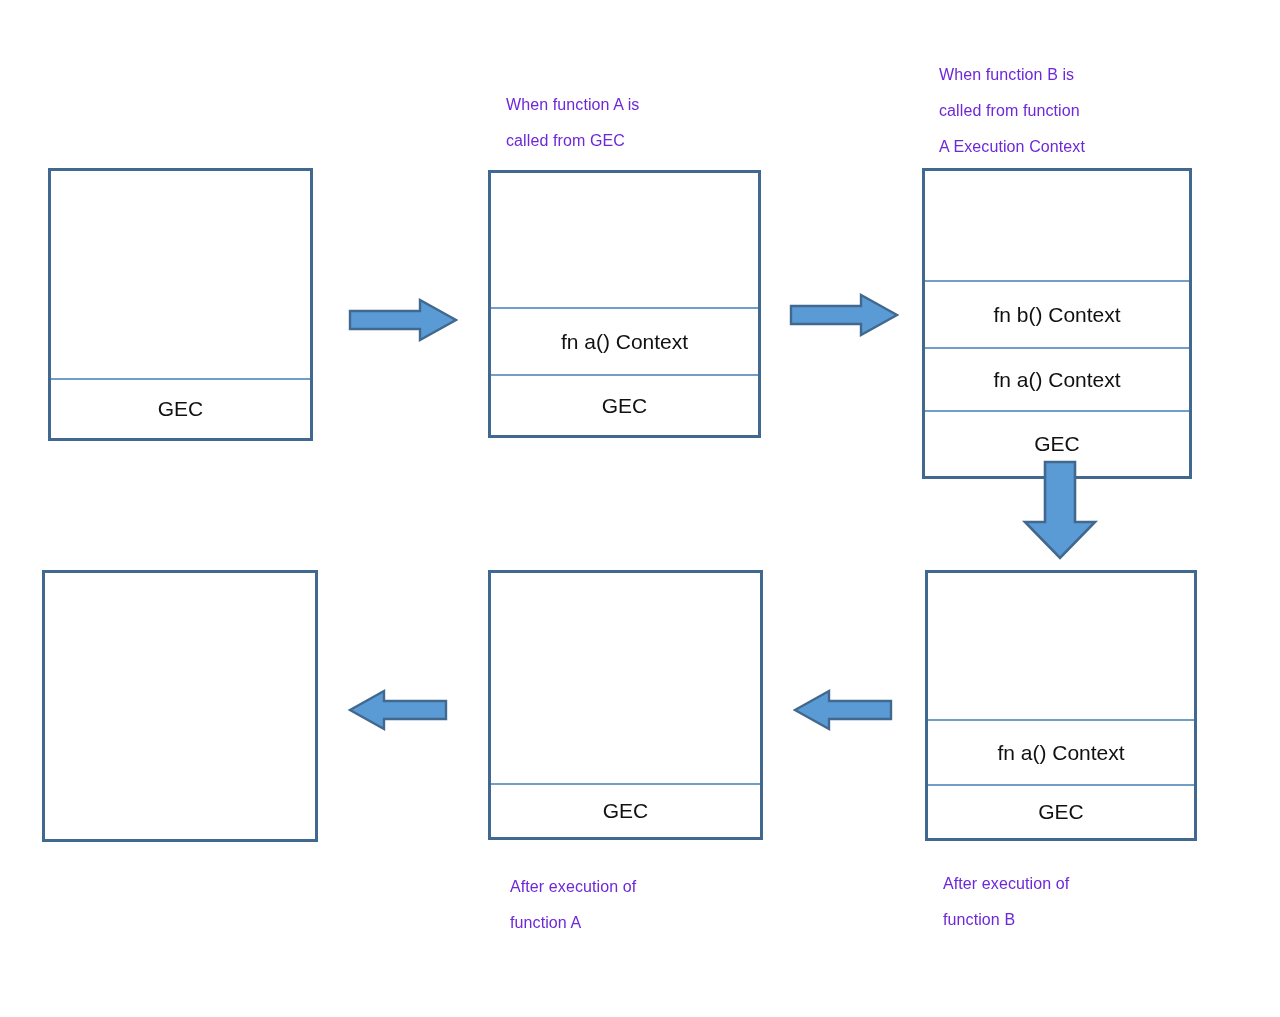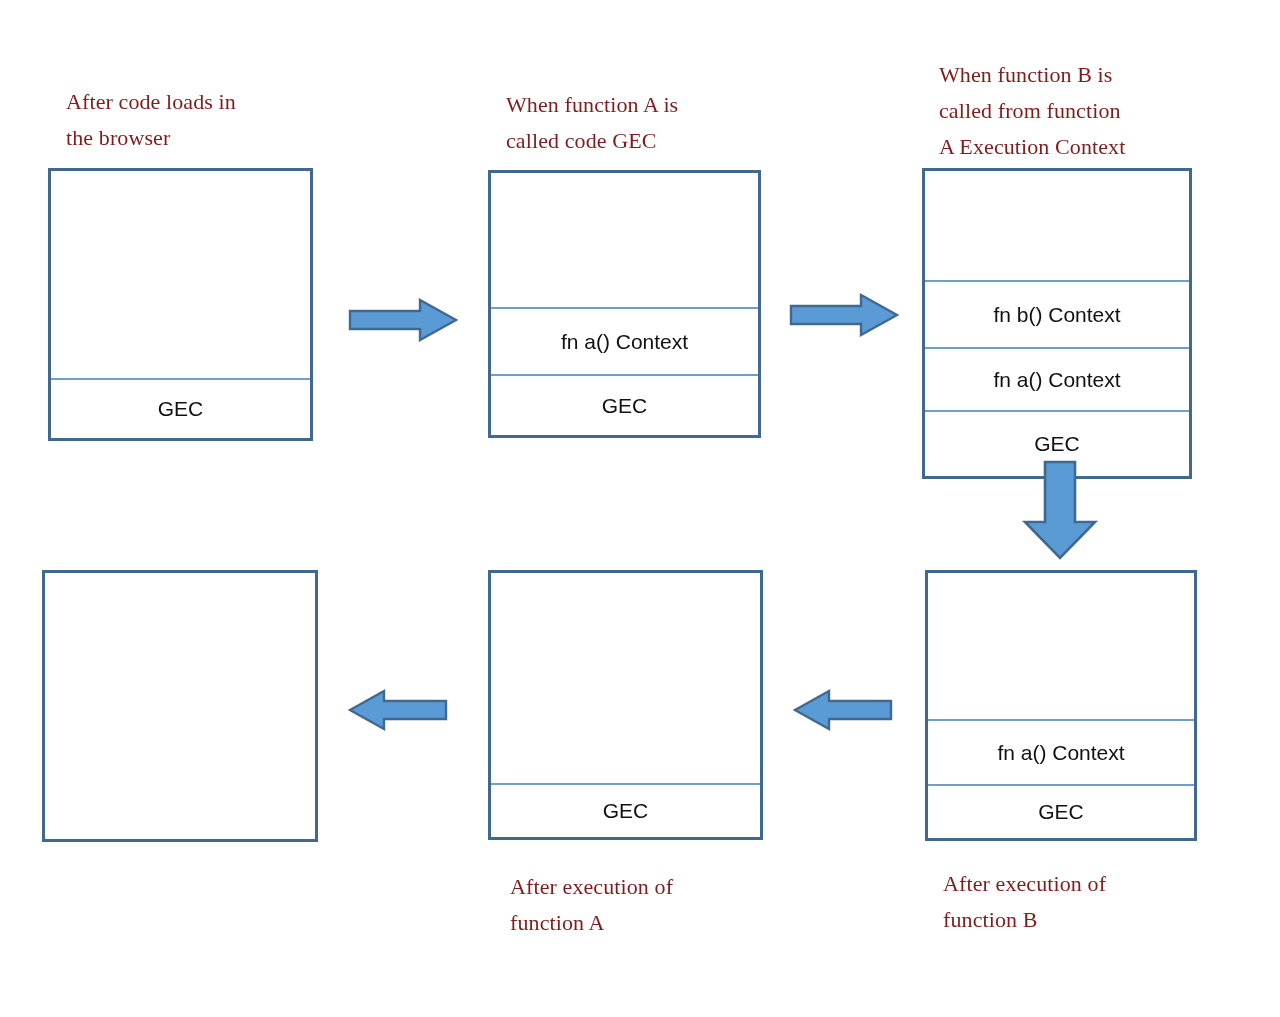--- a/index.html
+++ b/index.html
@@ -17,24 +17,24 @@
   }
   #canvas {
     position: absolute;
     left: 0; top: 0;
     width: 1280px;
     height: 1017px;
   }
   
   .caption {
     position: absolute;
-    color: #7f1d1d;
-    font-size: 22px;
+    color: #6d28d9;
+    font-size: 16px;
     line-height: 36px;
-    font-family: Liberation Serif, serif;
+    font-family: Liberation Sans, sans-serif;
     letter-spacing: 0.1px;
     white-space: pre-line;
     font-weight: 400;
   }
   
   .stack-box {
     position: absolute;
     border: 3px solid #41688f;
     background: #ffffff;
     box-sizing: border-box;
@@ -61,36 +61,34 @@
   .arrow {
     position: absolute;
   }
   .arrow svg { display: block; }
 </style>
 </head>
 <body>
 
 <div id="canvas">
 
-  <div class="caption" style="left:66px; top:84px; width:300px;">After code loads in
-the browser</div>
 
   <div class="stack-box" style="left:48px; top:168px; width:265px; height:273px;">
     <div class="cell spacer"></div>
     <div class="cell divided" style="height:60px;">GEC</div>
   </div>
 
   <div class="arrow" style="left:348px; top:298px;">
     <svg width="110" height="44" viewBox="0 0 110 44">
       <polygon points="2,13 72,13 72,2 108,22 72,42 72,31 2,31" fill="#5b9bd5" stroke="#41688f" stroke-width="2.4" stroke-linejoin="miter"></polygon>
     </svg>
   </div>
 
   <div class="caption" style="left:506px; top:87px; width:300px;">When function A is
-called code GEC</div>
+called from GEC</div>
 
   <div class="stack-box" style="left:488px; top:170px; width:273px; height:268px;">
     <div class="cell spacer"></div>
     <div class="cell divided" style="height:67px;">fn a() Context</div>
     <div class="cell divided" style="height:61px;">GEC</div>
   </div>
 
   <div class="arrow" style="left:789px; top:293px;">
     <svg width="110" height="44" viewBox="0 0 110 44">
       <polygon points="2,13 72,13 72,2 108,22 72,42 72,31 2,31" fill="#5b9bd5" stroke="#41688f" stroke-width="2.4" stroke-linejoin="miter"></polygon>

